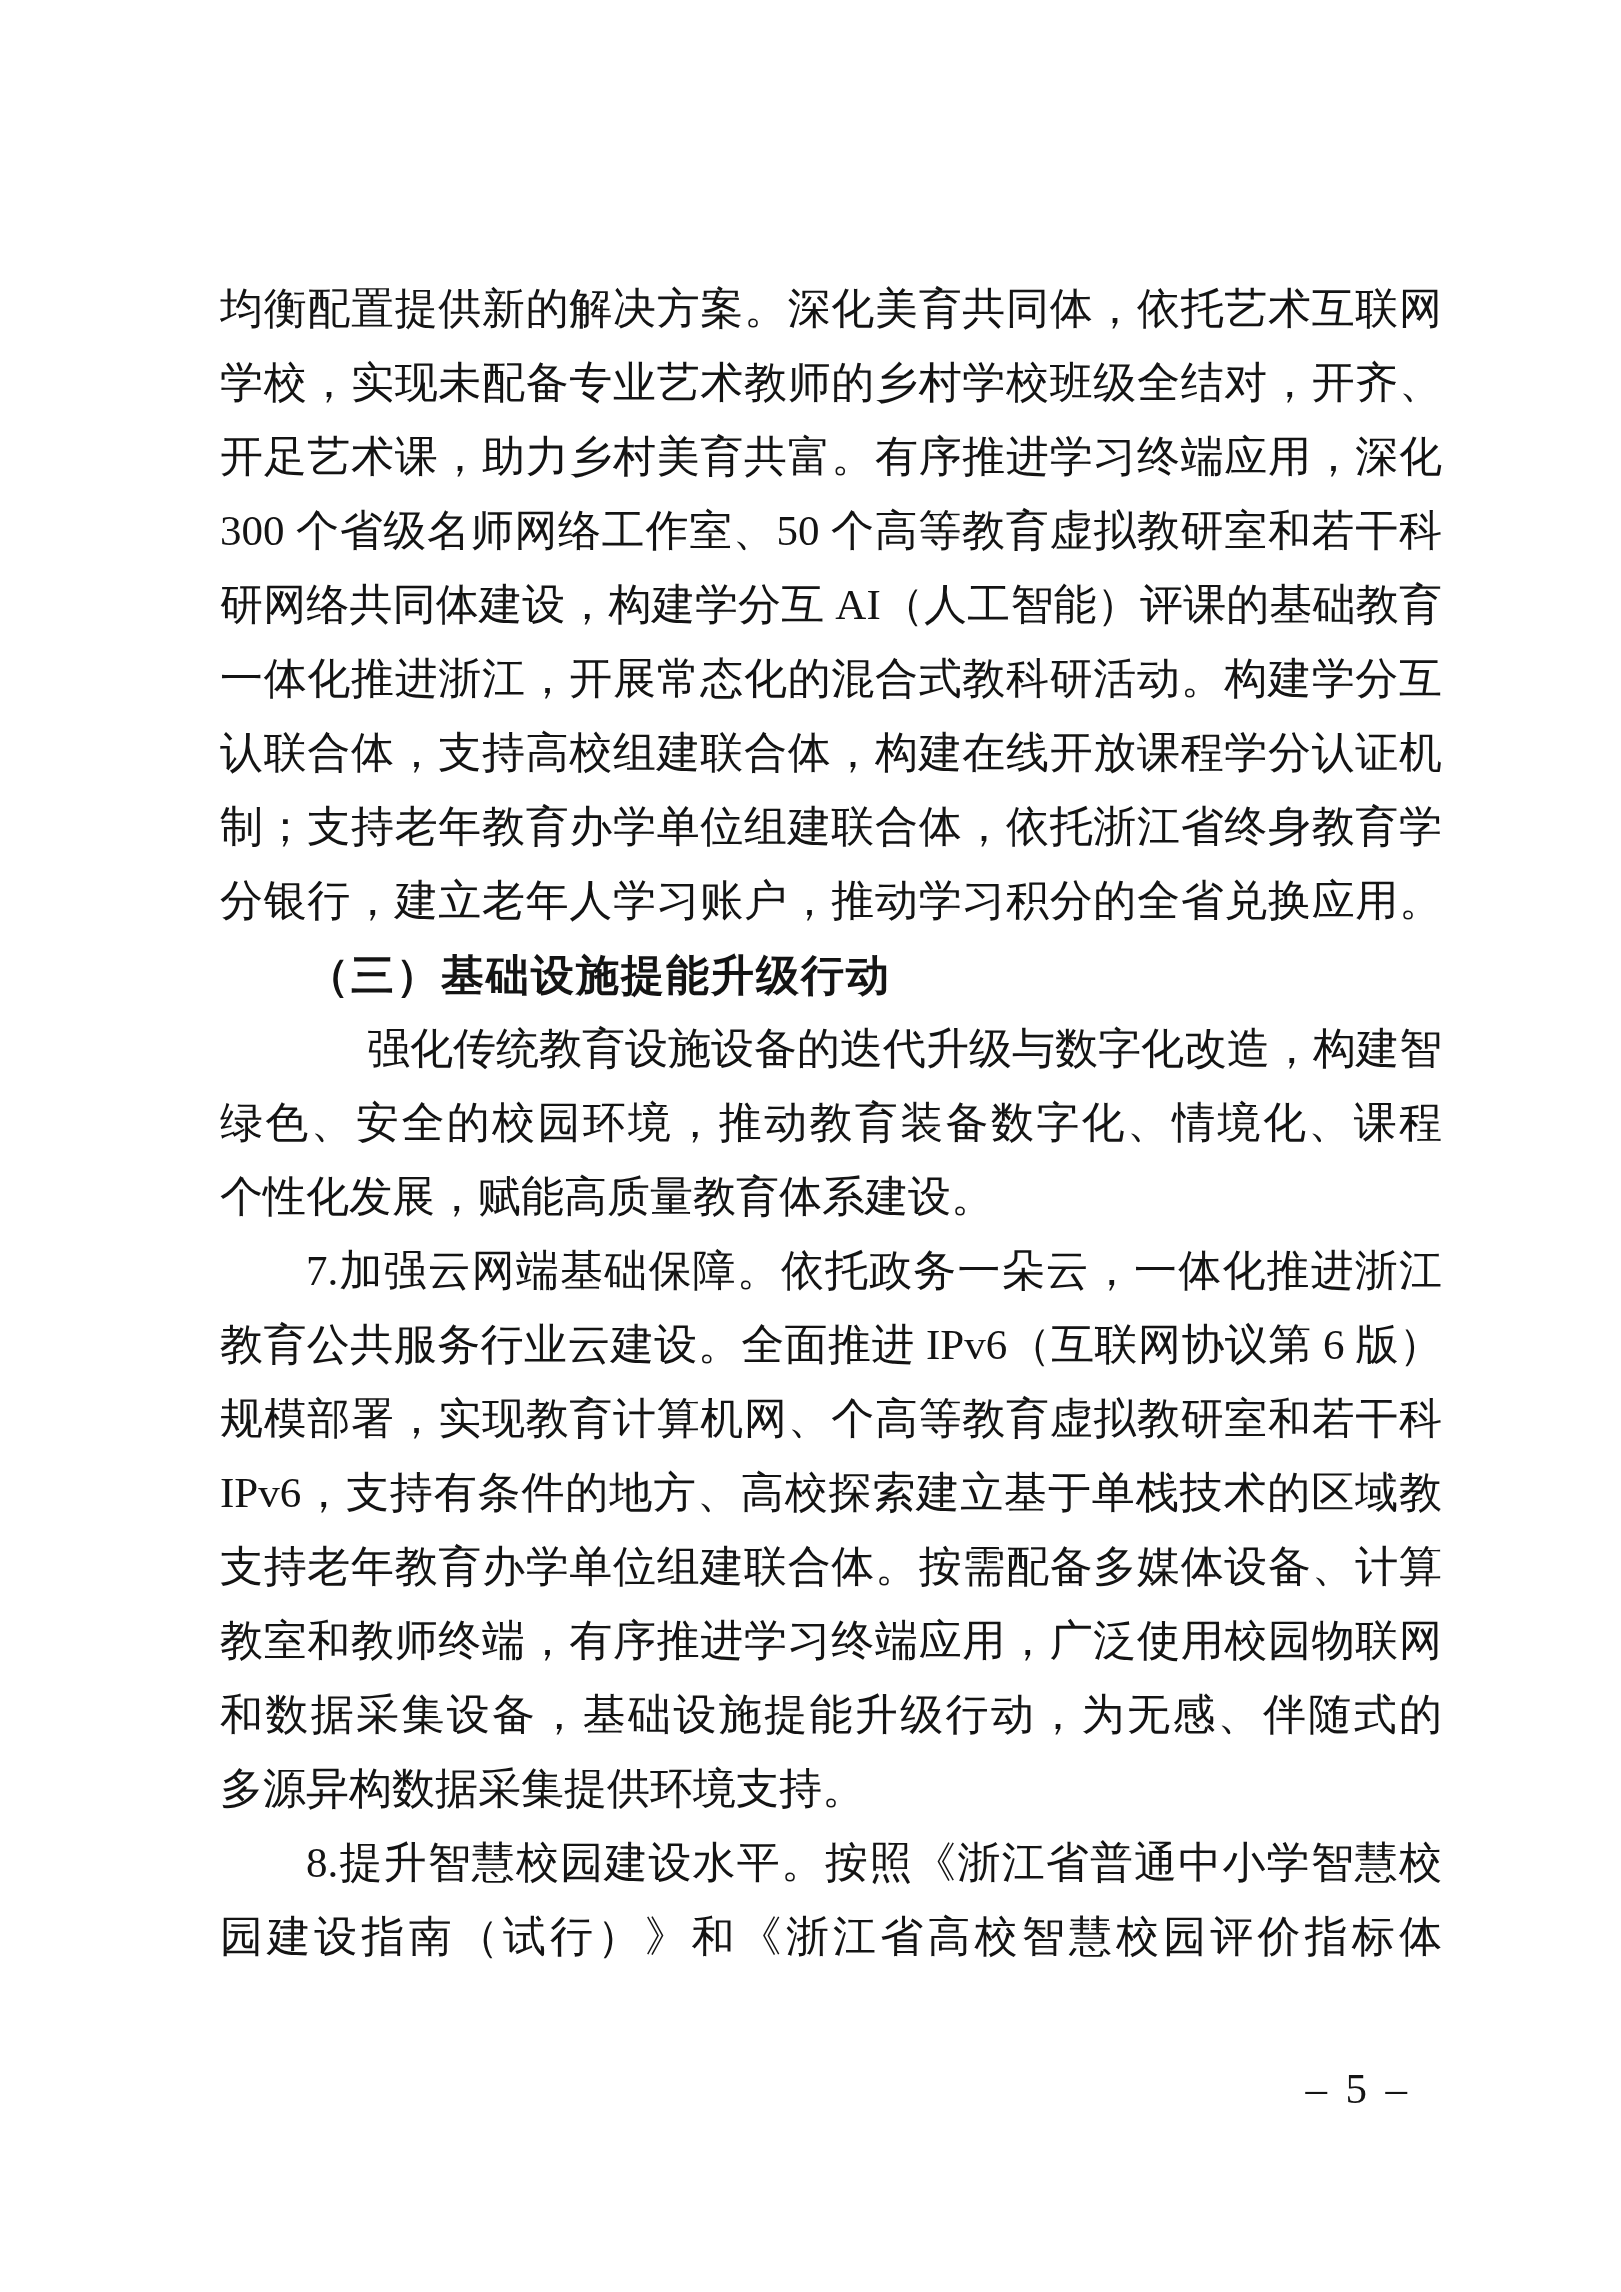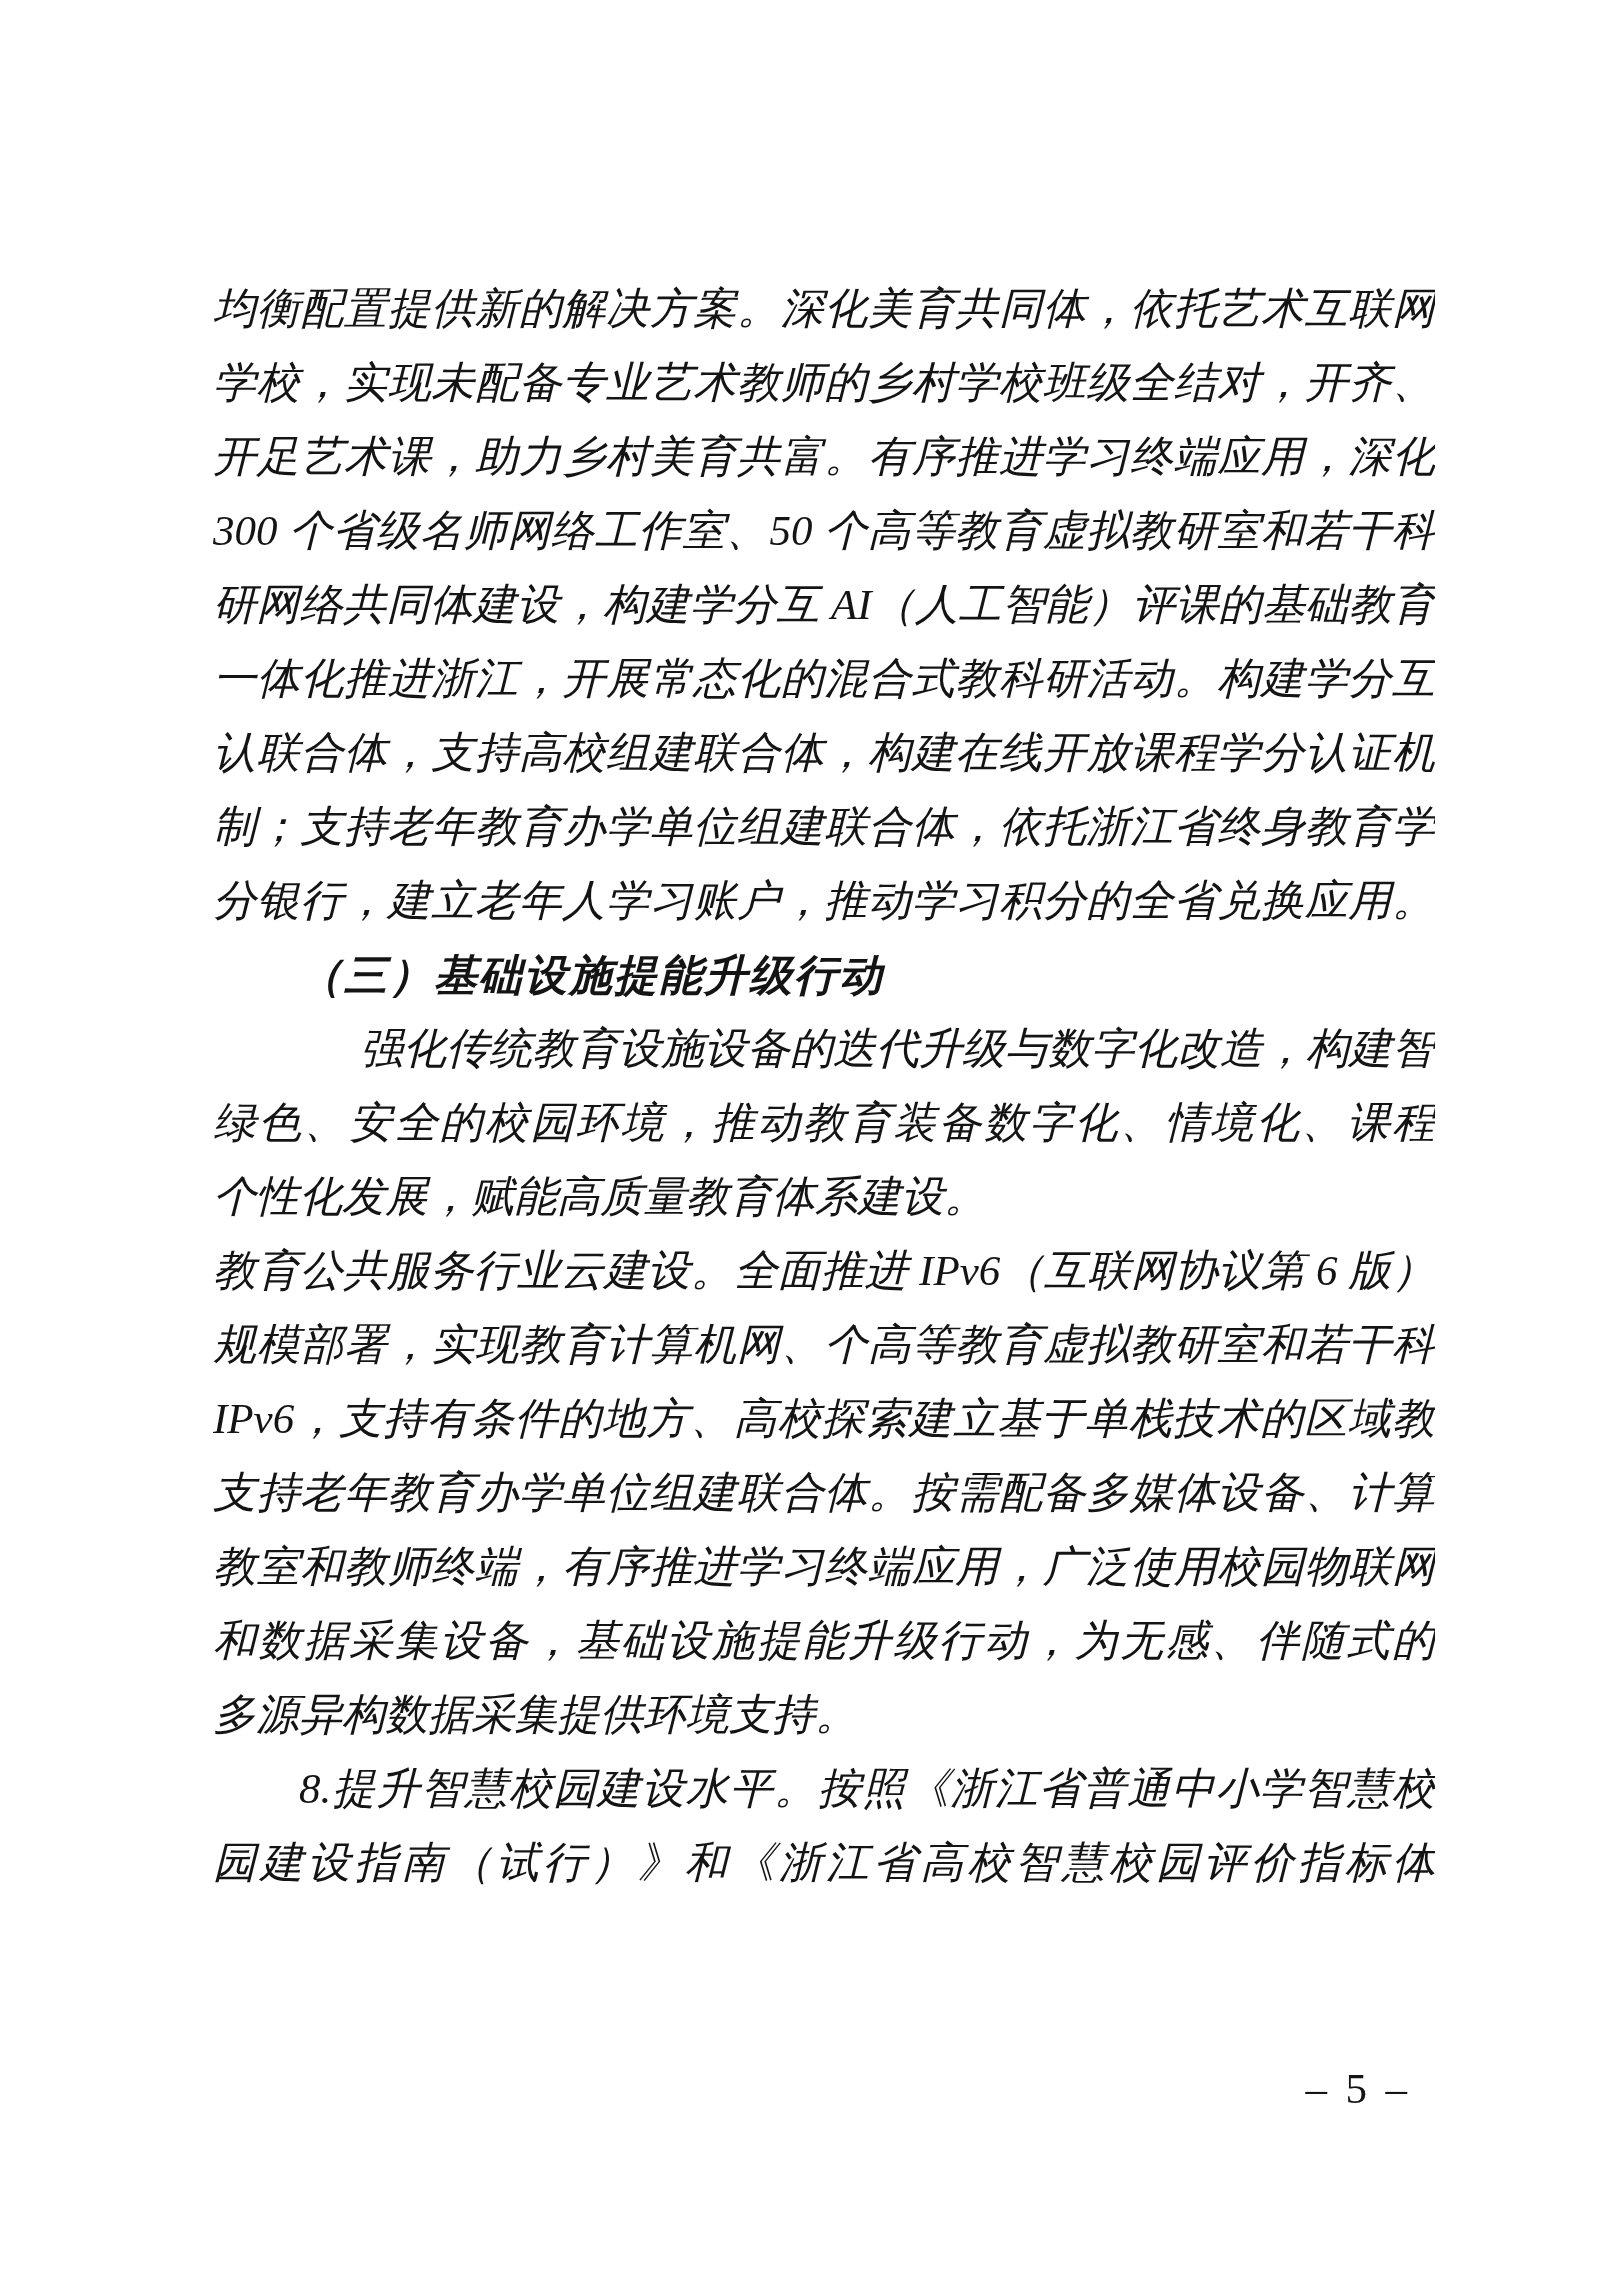--- a/index.html
+++ b/index.html
@@ -11,24 +11,23 @@
     position: relative;
     width: 1621px;
     height: 2293px;
     background: #ffffff;
     overflow: hidden;
     font-family: "Liberation Serif", "DejaVu Serif", serif;
     color: #141414;
   }
   .textblock {
     position: absolute;
-    left: 213px;
+    left: 220px;
     top: 272px;
     width: 1222px;
-    font-style: italic;
   }
   .line {
     height: 74px;
     line-height: 74px;
     font-size: 43px;
     white-space: normal;
     overflow: hidden;
   }
   .fill {
     text-align: justify;
@@ -69,20 +68,21 @@
     <div class="line fill">300 个省级名师网络工作室、50 个高等教育虚拟教研室和若干科</div>
     <div class="line fill">研网络共同体建设，构建学分互 AI（人工智能）评课的基础教育</div>
     <div class="line fill">一体化推进浙江，开展常态化的混合式教科研活动。构建学分互</div>
     <div class="line fill">认联合体，支持高校组建联合体，构建在线开放课程学分认证机</div>
     <div class="line fill">制；支持老年教育办学单位组建联合体，依托浙江省终身教育学</div>
     <div class="line fill">分银行，建立老年人学习账户，推动学习积分的全省兑换应用。</div>
     <div class="line end indent heading">（三）基础设施提能升级行动</div>
     <div class="line fill indent">强化传统教育设施设备的迭代升级与数字化改造，构建智能、</div>
     <div class="line fill">绿色、安全的校园环境，推动教育装备数字化、情境化、课程化、</div>
     <div class="line end">个性化发展，赋能高质量教育体系建设。</div>
+    <div class="line fill indent">7.加强云网端基础保障。依托政务一朵云，一体化推进浙江</div>
     <div class="line fill">教育公共服务行业云建设。全面推进 IPv6（互联网协议第 6 版）</div>
     <div class="line fill">规模部署，实现教育计算机网、个高等教育虚拟教研室和若干科</div>
     <div class="line fill">IPv6，支持有条件的地方、高校探索建立基于单栈技术的区域教</div>
     <div class="line fill">支持老年教育办学单位组建联合体。按需配备多媒体设备、计算机</div>
     <div class="line fill">教室和教师终端，有序推进学习终端应用，广泛使用校园物联网</div>
     <div class="line fill">和数据采集设备，基础设施提能升级行动，为无感、伴随式的</div>
     <div class="line end">多源异构数据采集提供环境支持。</div>
     <div class="line fill indent">8.提升智慧校园建设水平。按照《浙江省普通中小学智慧校</div>
     <div class="line fill">园建设指南（试行）》和《浙江省高校智慧校园评价指标体系》，</div>
   </div>

